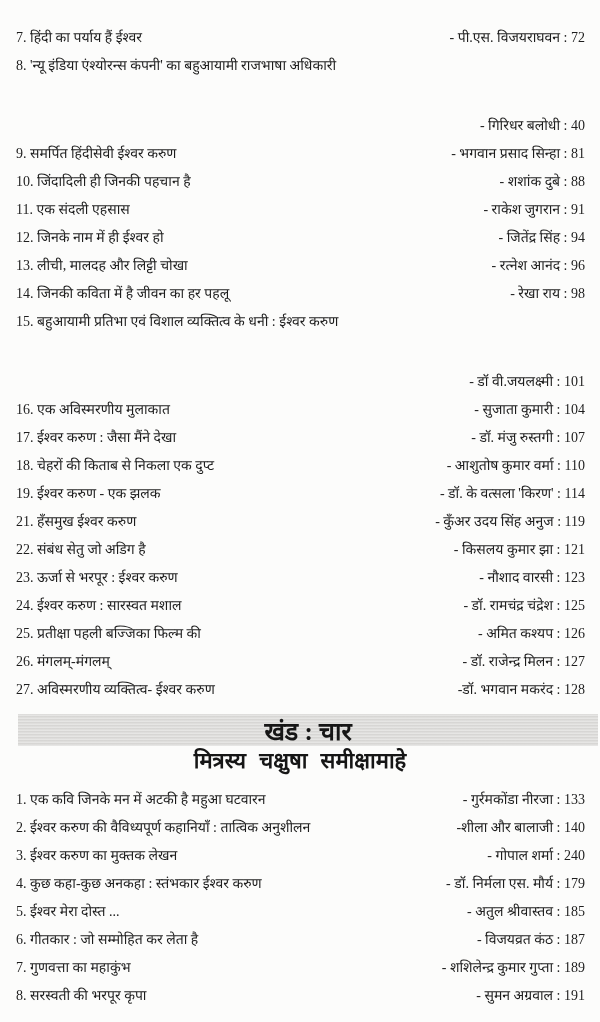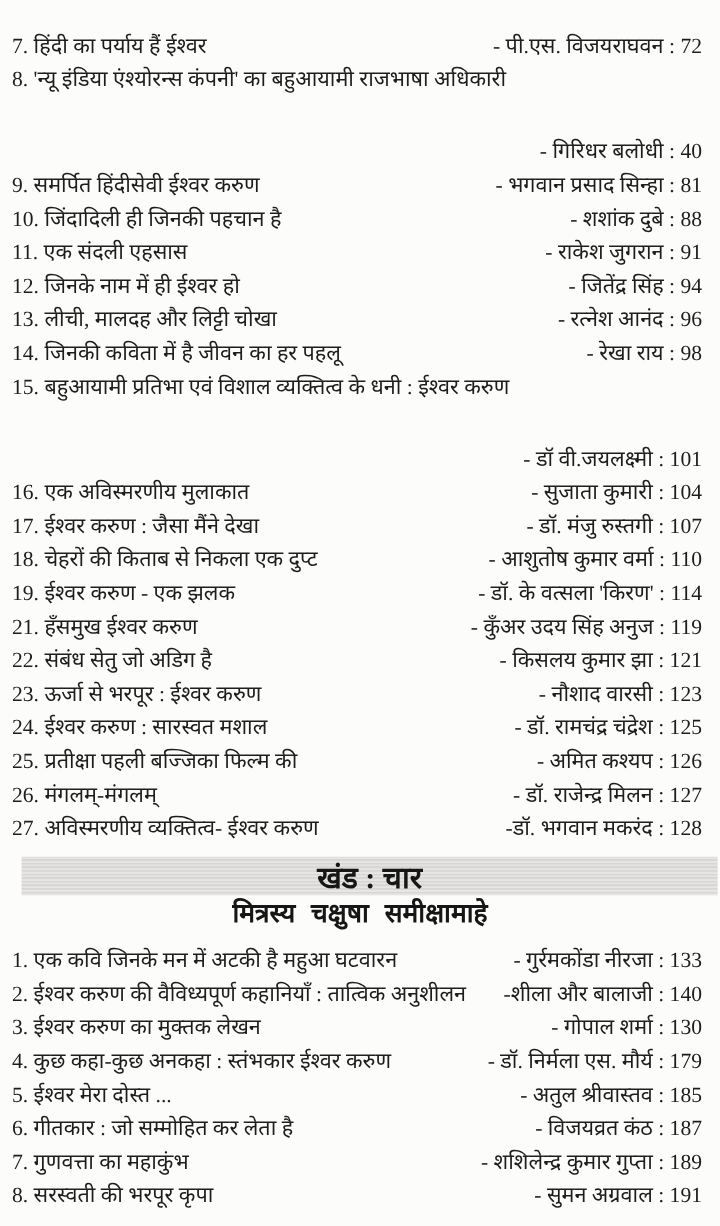--- a/index.html
+++ b/index.html
@@ -16,22 +16,22 @@
     box-sizing: border-box;
     padding-top: 24px;
     overflow: hidden;
     background: #fcfcfb;
   }
   .toc-list { display: block; }
   .row {
     display: flex;
     justify-content: space-between;
     align-items: flex-end;
-    padding: 0 15px 0 10px;
-    font-size: 18px;
+    padding: 0 15px 0 16px;
+    font-size: 14px;
     line-height: 28px;
     white-space: nowrap;
   }
   .row .title-cell { flex: 0 1 auto; min-width: 0; }
   .row .byline { flex: 0 0 auto; text-align: right; padding-left: 8px; }
   .row.twoline { flex-wrap: wrap; gap: 32px; }
   .row.twoline .title-cell { width: 100%; }
   .row.twoline .byline { width: 100%; padding-left: 0; }
   .num { display: inline; }
   .section-band {
@@ -184,21 +184,21 @@
         <span class="byline">- गुर्रमकोंडा नीरजा : 133</span>
       </div>
 
       <div class="row">
         <span class="title-cell"><span class="num">2.</span> <span>ईश्वर करुण की वैविध्यपूर्ण कहानियाँ : तात्विक अनुशीलन</span></span>
         <span class="byline">-शीला और बालाजी : 140</span>
       </div>
 
       <div class="row">
         <span class="title-cell"><span class="num">3.</span> <span>ईश्वर करुण का मुक्तक लेखन</span></span>
-        <span class="byline">- गोपाल शर्मा : 130</span>
+        <span class="byline">- गोपाल शर्मा : 240</span>
       </div>
 
       <div class="row">
         <span class="title-cell"><span class="num">4.</span> <span>कुछ कहा-कुछ अनकहा : स्तंभकार ईश्वर करुण</span></span>
         <span class="byline">- डॉ. निर्मला एस. मौर्य : 179</span>
       </div>
 
       <div class="row">
         <span class="title-cell"><span class="num">5.</span> <span>ईश्वर मेरा दोस्त ...</span></span>
         <span class="byline">- अतुल श्रीवास्तव : 185</span>

